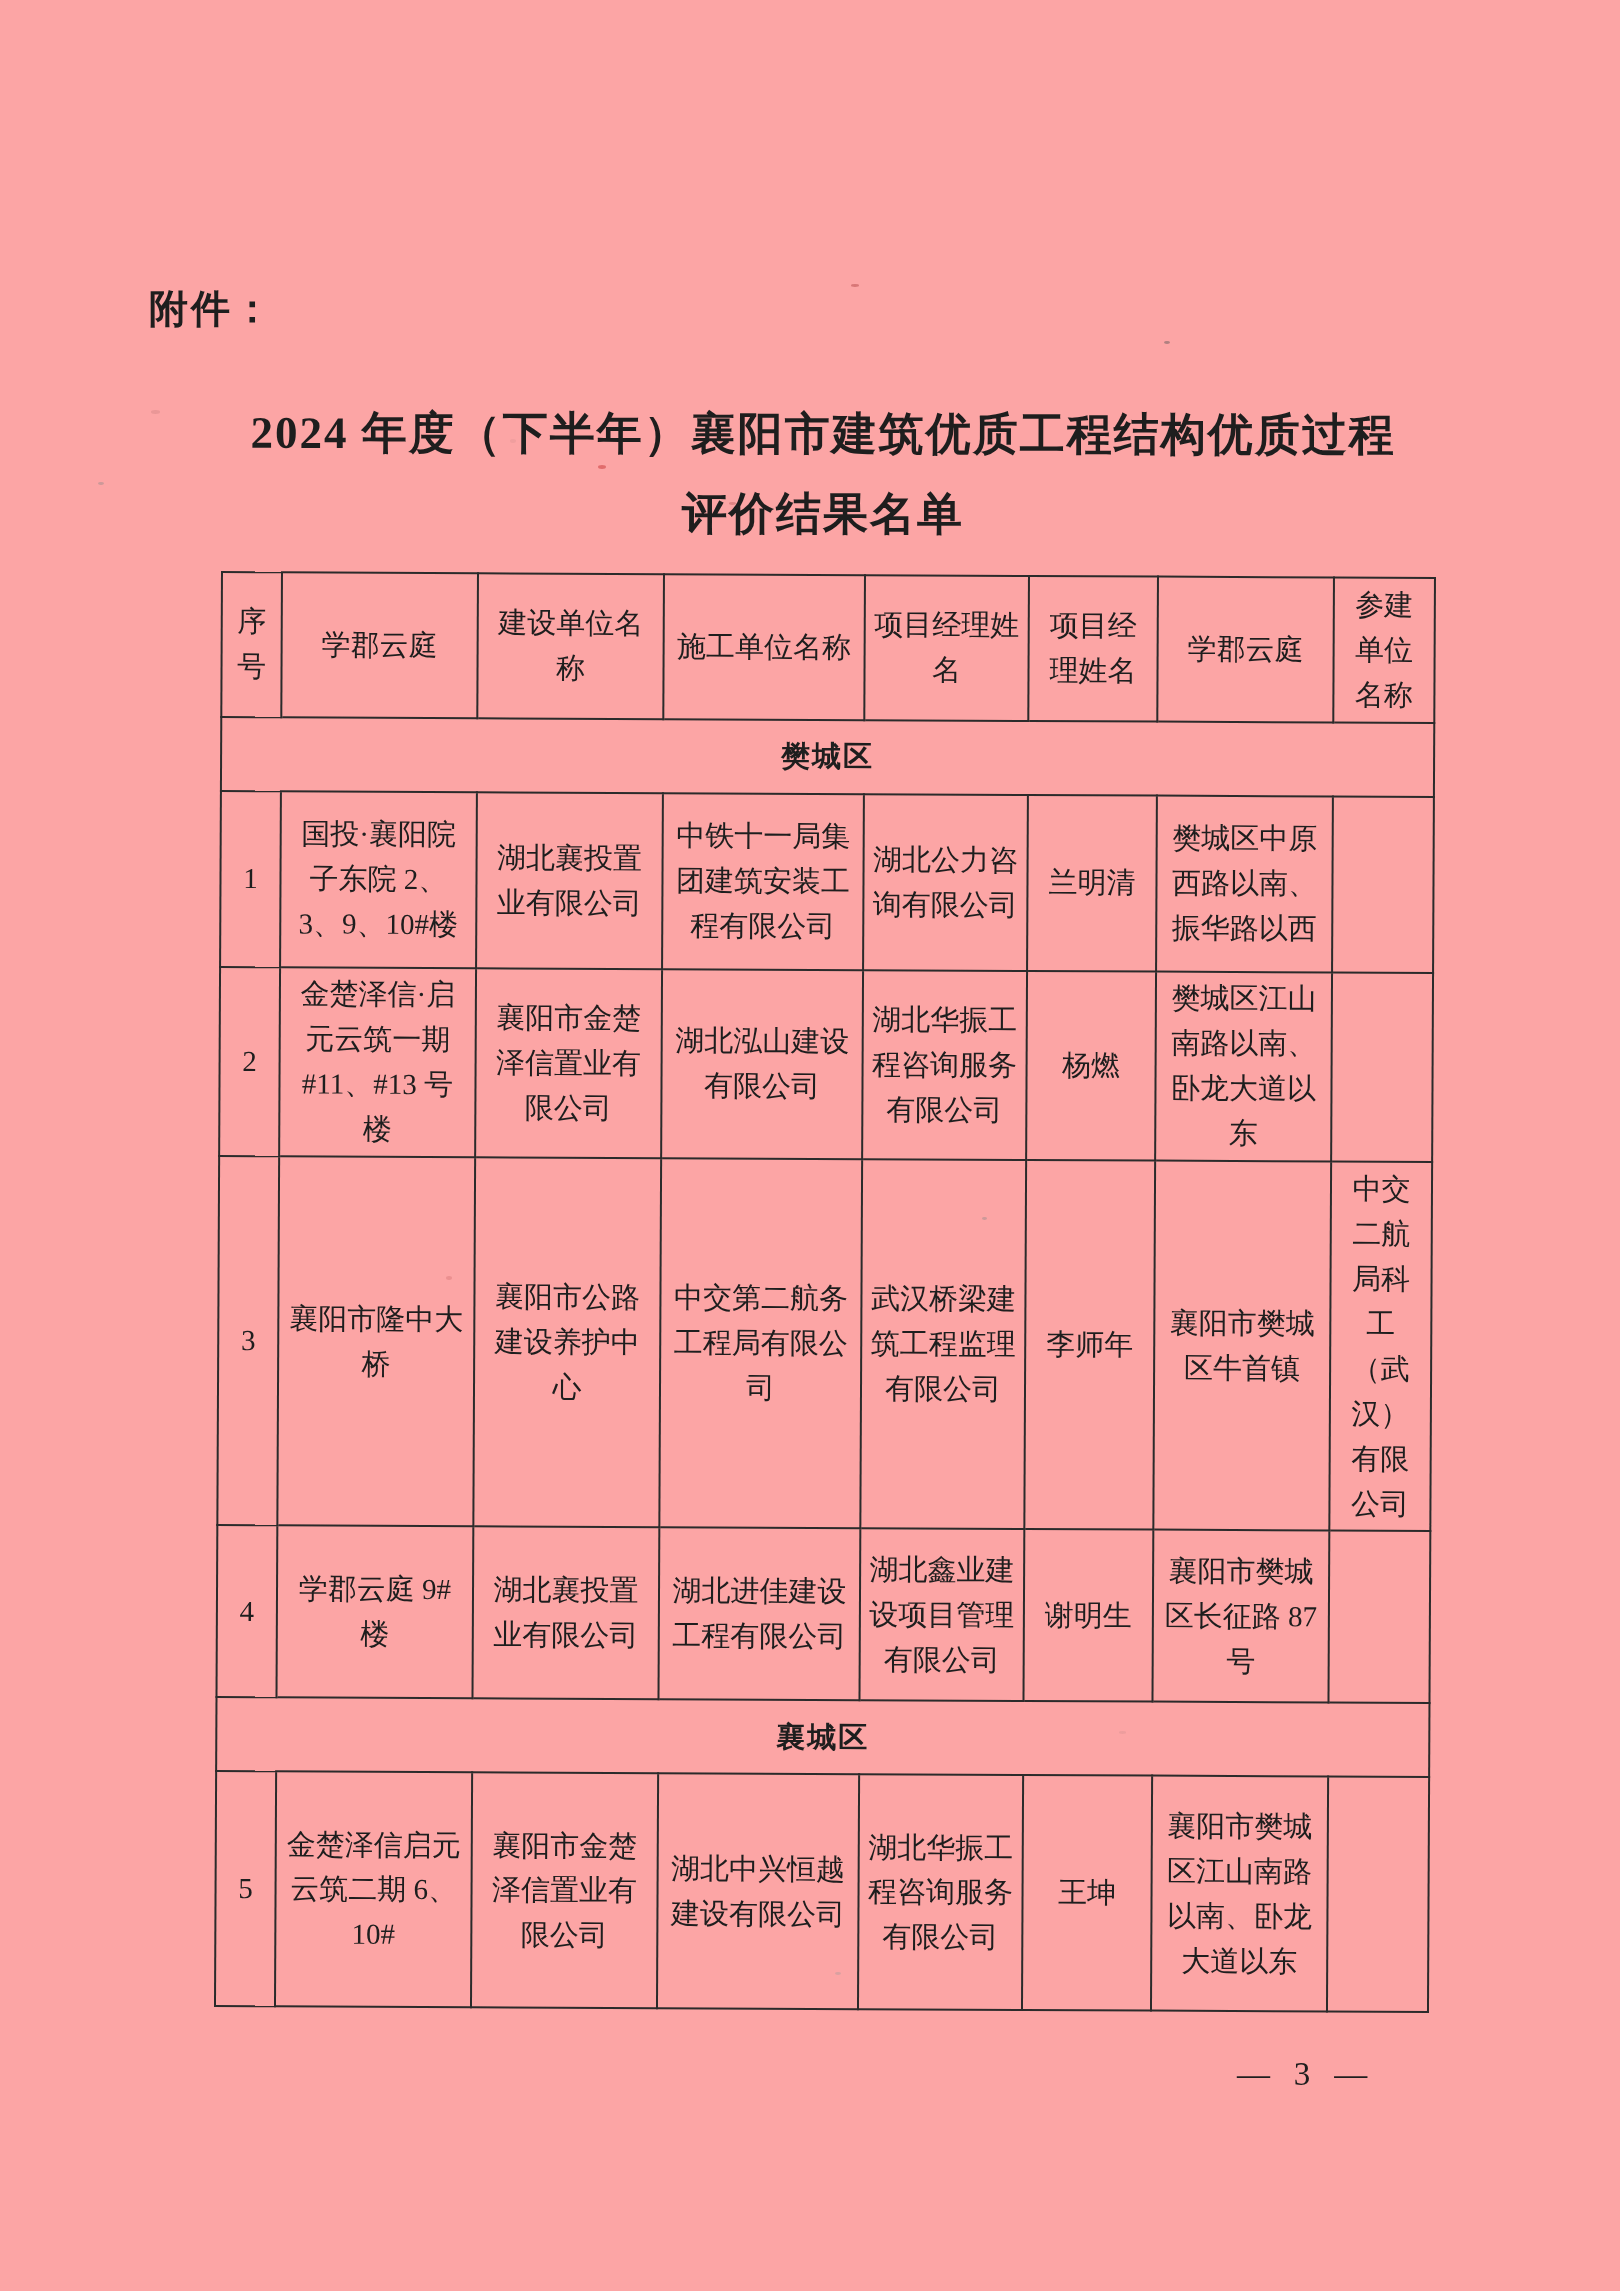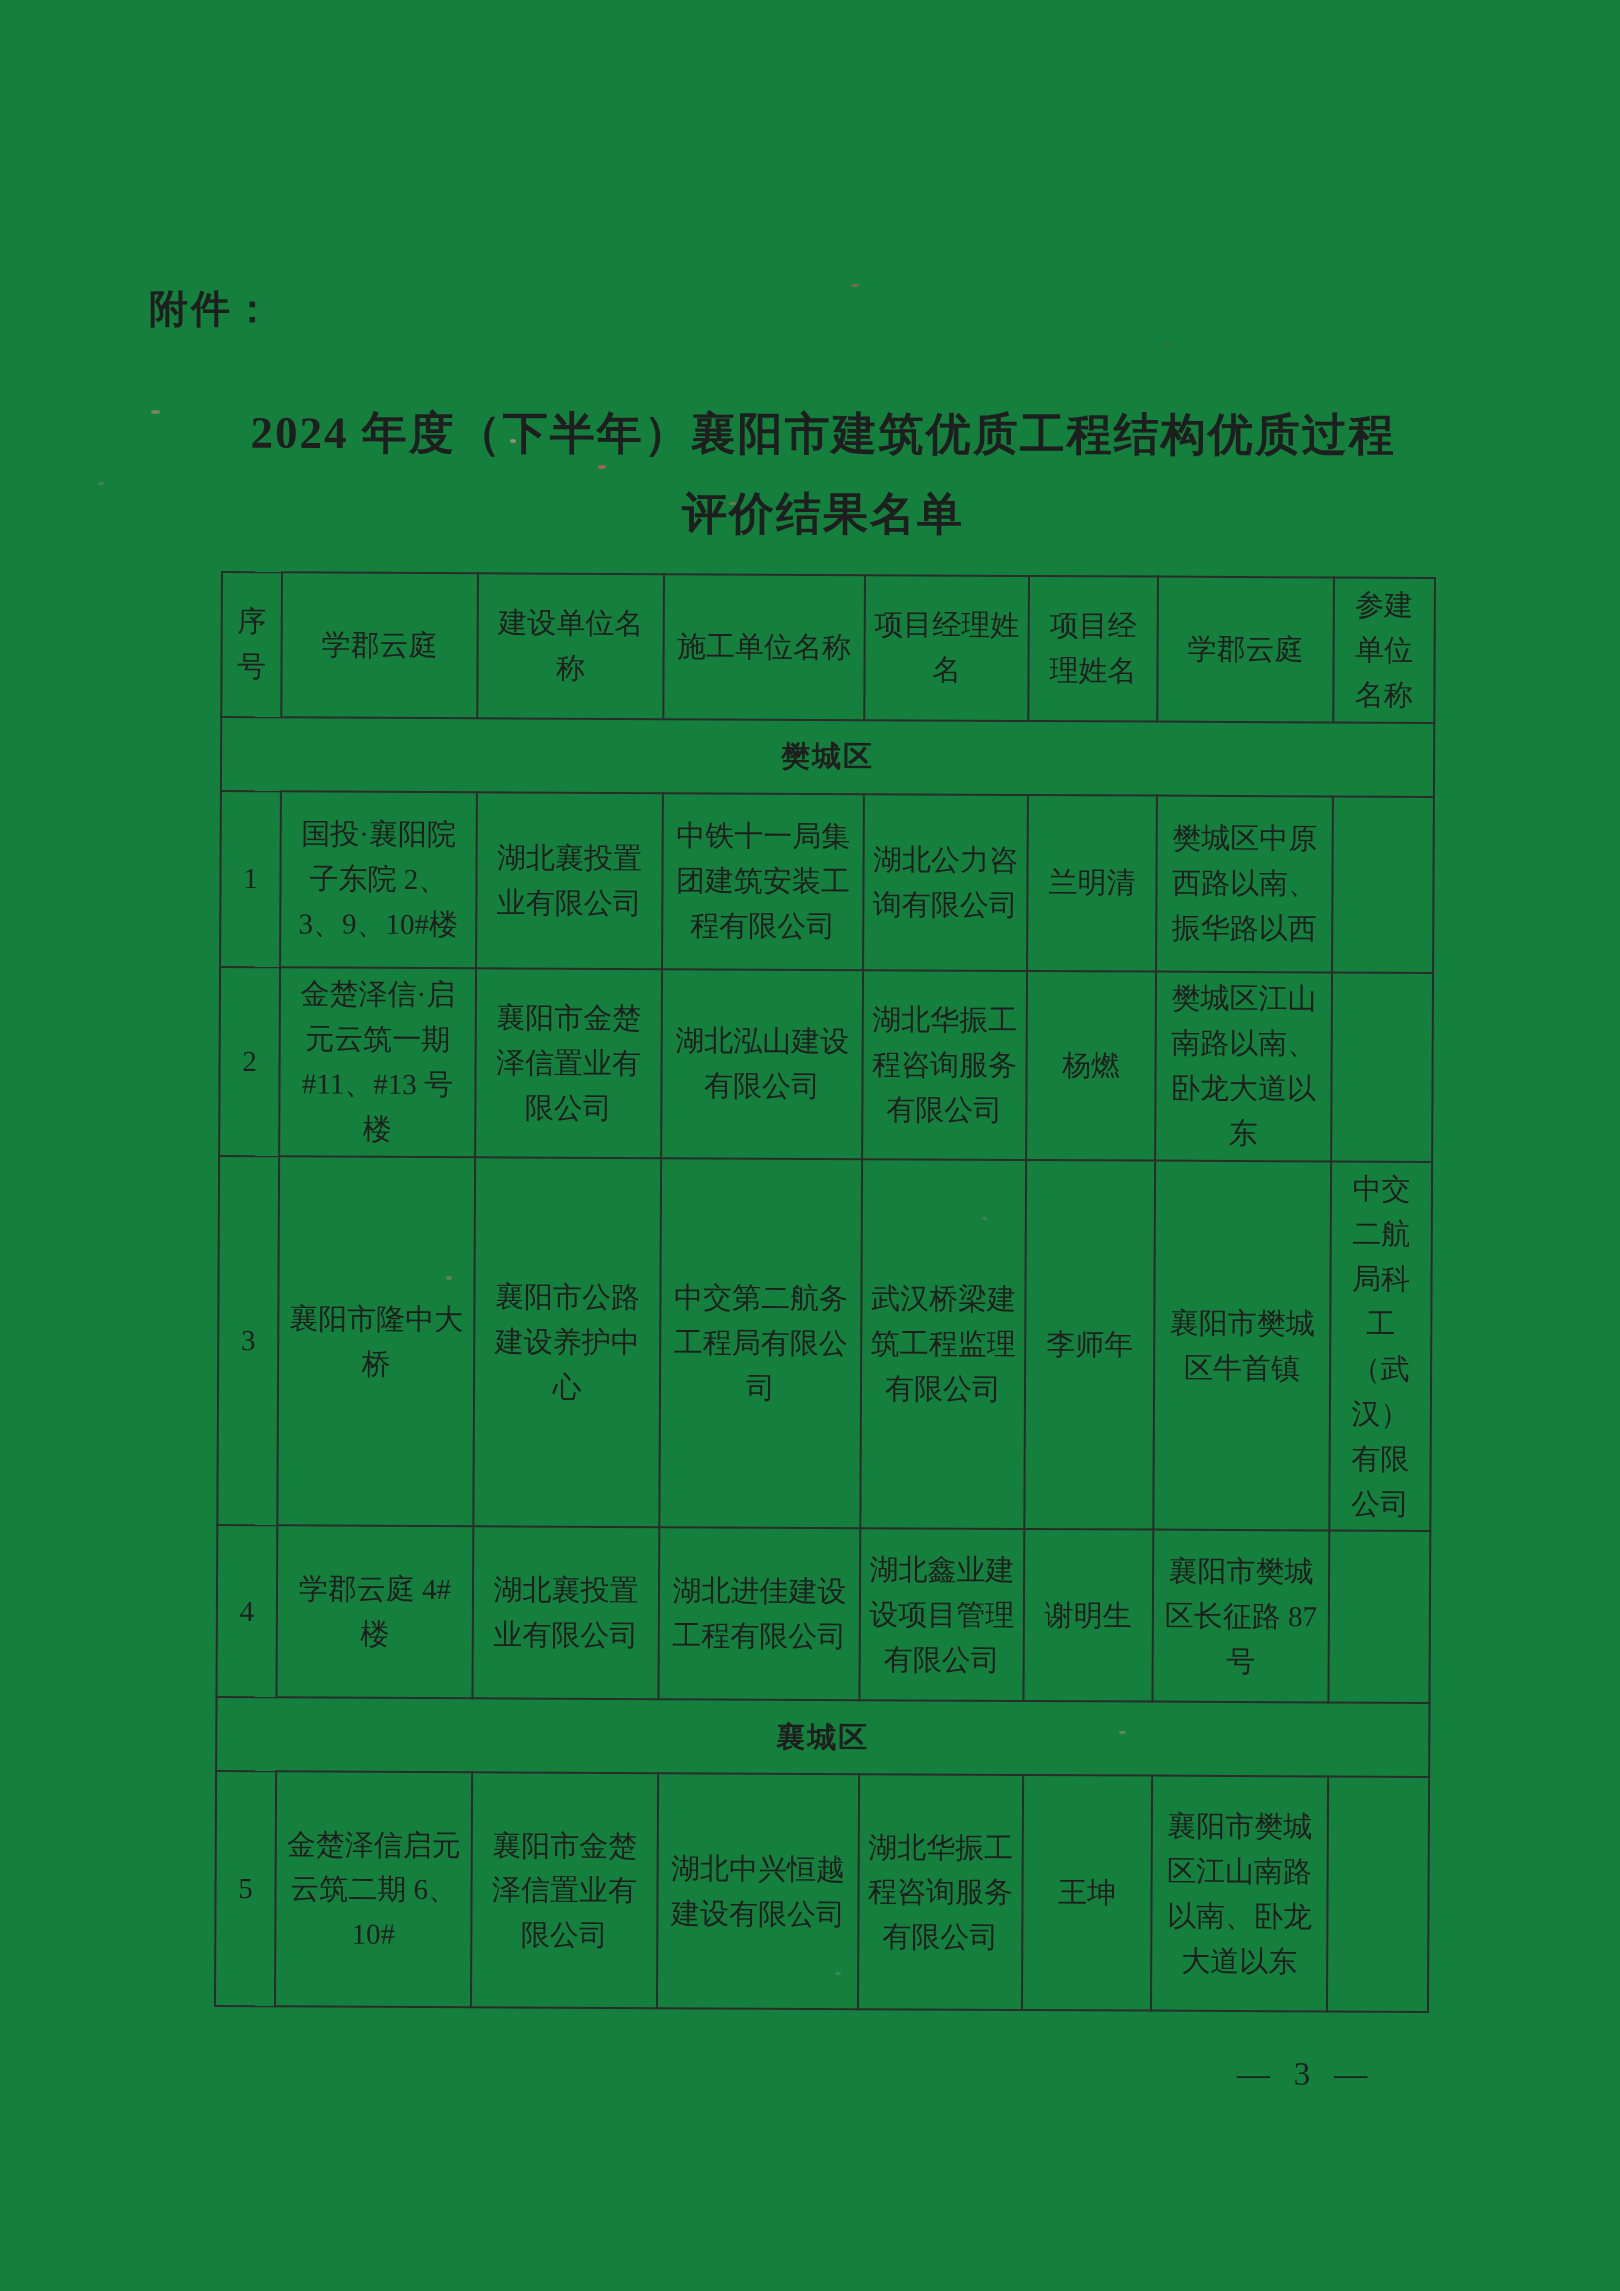--- a/index.html
+++ b/index.html
@@ -6,21 +6,21 @@
   body{
     width:1620px;height:2292px;
     background:#fbfbf9;
     font-family:"Liberation Serif","DejaVu Serif",serif;
     color:#1e1e1e;
     position:relative;
     overflow:hidden;
   }
   .page{
     position:absolute;inset:0;
-    background:#15803d;
+    background:#fca5a5;
   }
   .attachment{
     position:absolute;
     left:149px;top:282px;
     font-size:39px;
     font-weight:bold;
     letter-spacing:2.9px;
   }
   .title-block{
     position:absolute;
@@ -159,21 +159,21 @@
         <td>襄阳市公路建设养护中心</td>
         <td>中交第二航务工程局有限公司</td>
         <td>武汉桥梁建筑工程监理有限公司</td>
         <td>李师年</td>
         <td>襄阳市樊城区牛首镇</td>
         <td>中交二航局科工（武汉）有限公司</td>
       </tr>
 
       <tr class="h-r4">
         <td>4</td>
-        <td>学郡云庭 4#楼</td>
+        <td>学郡云庭 9#楼</td>
         <td>湖北襄投置业有限公司</td>
         <td>湖北进佳建设工程有限公司</td>
         <td>湖北鑫业建设项目管理有限公司</td>
         <td>谢明生</td>
         <td>襄阳市樊城区长征路 87 号</td>
         <td></td>
       </tr>
 
       <tr class="h-section">
         <td class="section-cell" colspan="8">襄城区</td>

